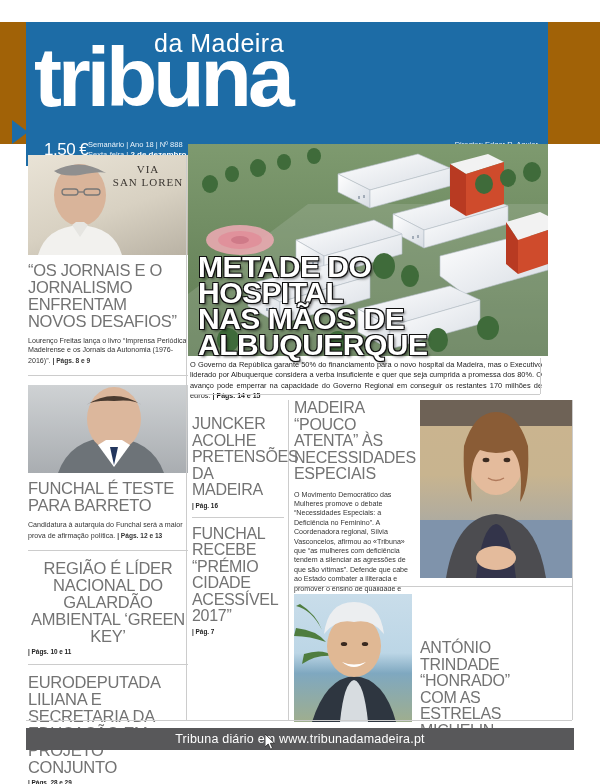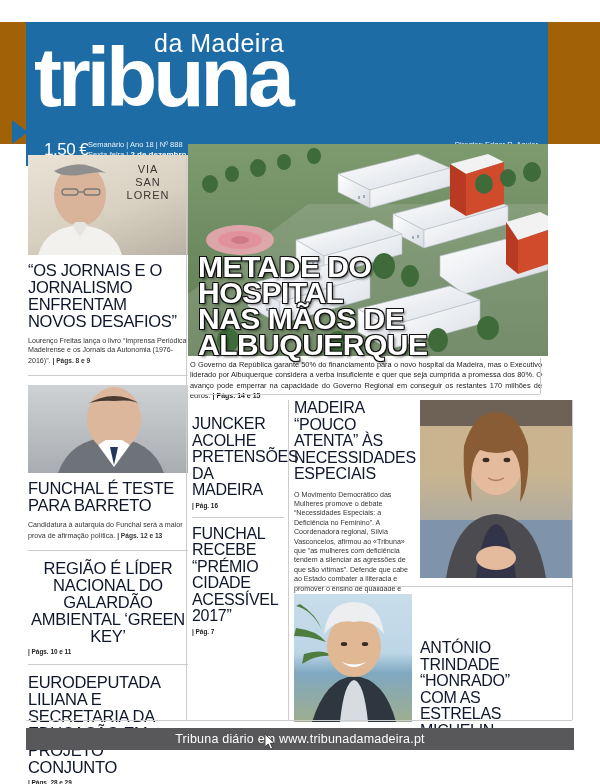--- a/index.html
+++ b/index.html
@@ -23,35 +23,35 @@
   
   .hero{position:absolute;left:188px;top:144px;width:360px;height:212px;overflow:hidden;background:#8aa17c;}
   .hero-head{position:absolute;left:198px;top:234px;width:340px;color:#fff;font-size:30px;line-height:26px;
      font-weight:700;letter-spacing:-.5px;text-shadow:1px 1px 0 #111,-1px 1px 0 #111,1px -1px 0 #111,-1px -1px 0 #111, 2px 2px 3px rgba(0,0,0,.55);}
   .hero-lead{position:absolute;left:190px;top:360px;width:352px;font-size:7.4px;line-height:10.4px;color:#1a1a1a;text-align:justify;}
   .hero-lead b{font-weight:700;font-size:7px;}
 
   
   .col{position:absolute;}
   .photo{position:relative;overflow:hidden;background:#cfd4d8;}
-  .hl{color:#0f172a;font-weight:400;letter-spacing:-.3px;}
+  .hl{color:#737373;font-weight:400;letter-spacing:-.3px;}
   .sub{color:#333;font-size:7.1px;line-height:9.4px;}
   .sub b{font-size:6.6px;font-weight:700;}
   .pg{font-size:6.4px;font-weight:700;color:#222;}
 
   
   .footer{position:absolute;left:26px;top:728px;width:548px;height:22px;background:#58585a;}
   .footer span{display:block;text-align:center;color:#fff;font-size:12.5px;line-height:22px;letter-spacing:.2px;}
   .cursor{position:absolute;left:265px;top:734px;width:11px;height:16px;}
 
   
   .vrule{position:absolute;width:1px;background:#cccccc;}
   .hrule{position:absolute;height:1px;background:#cccccc;}
   .ph-wall{position:absolute;inset:0;background:linear-gradient(160deg,#e9e3d6 0%,#d8d1c2 55%,#b9b2a4 100%);}
-  .ph-sign{position:absolute;right:4px;top:8px;width:72px;color:#3b3631;font-family:Liberation Sans, sans-serif;font-size:11px;line-height:13px;text-align:center;letter-spacing:1px;}
+  .ph-sign{position:absolute;right:4px;top:8px;width:72px;color:#3b3631;font-family:Liberation Serif, serif;font-size:11px;line-height:13px;text-align:center;letter-spacing:1px;}
 </style>
 </head>
 <body>
 
 <div class="page">
 
   <div class="masthead">
     <div class="mast-blue"></div>
     <div class="mast-foot"></div>
     <div class="mast-arrow"></div>

